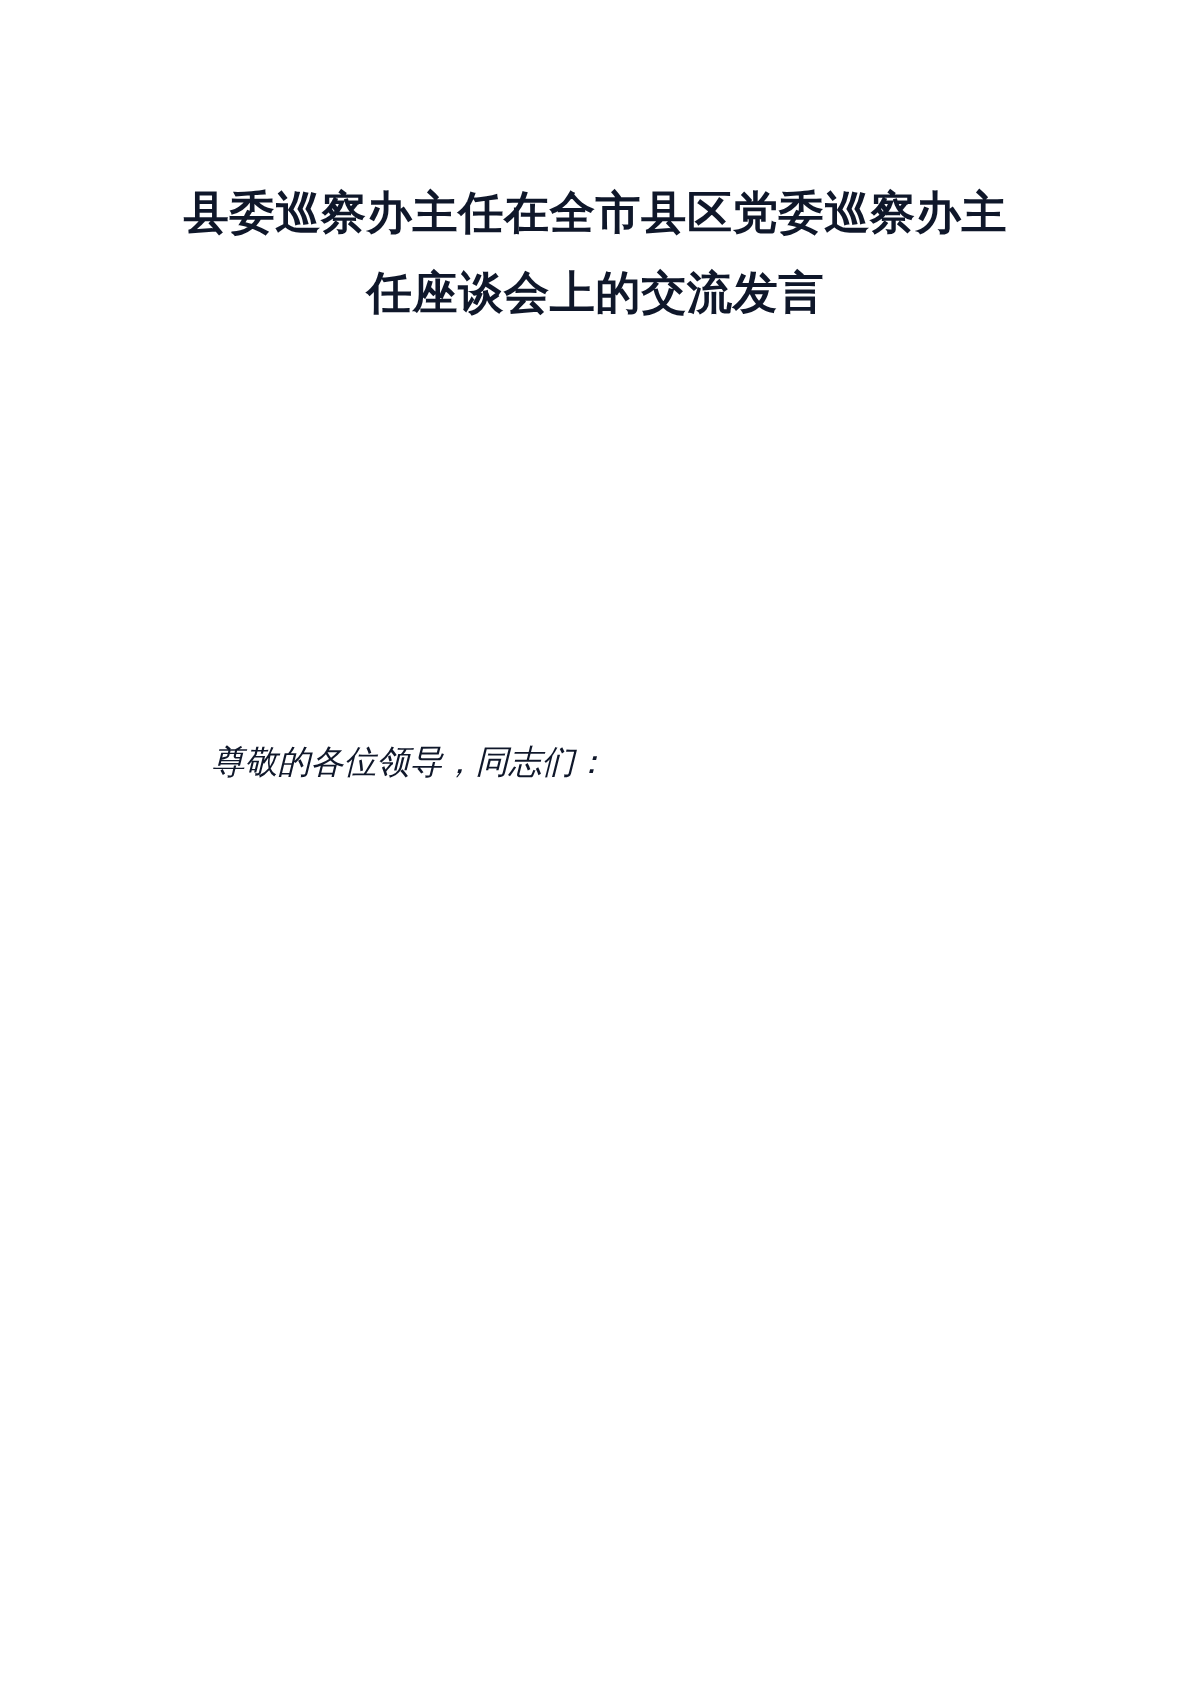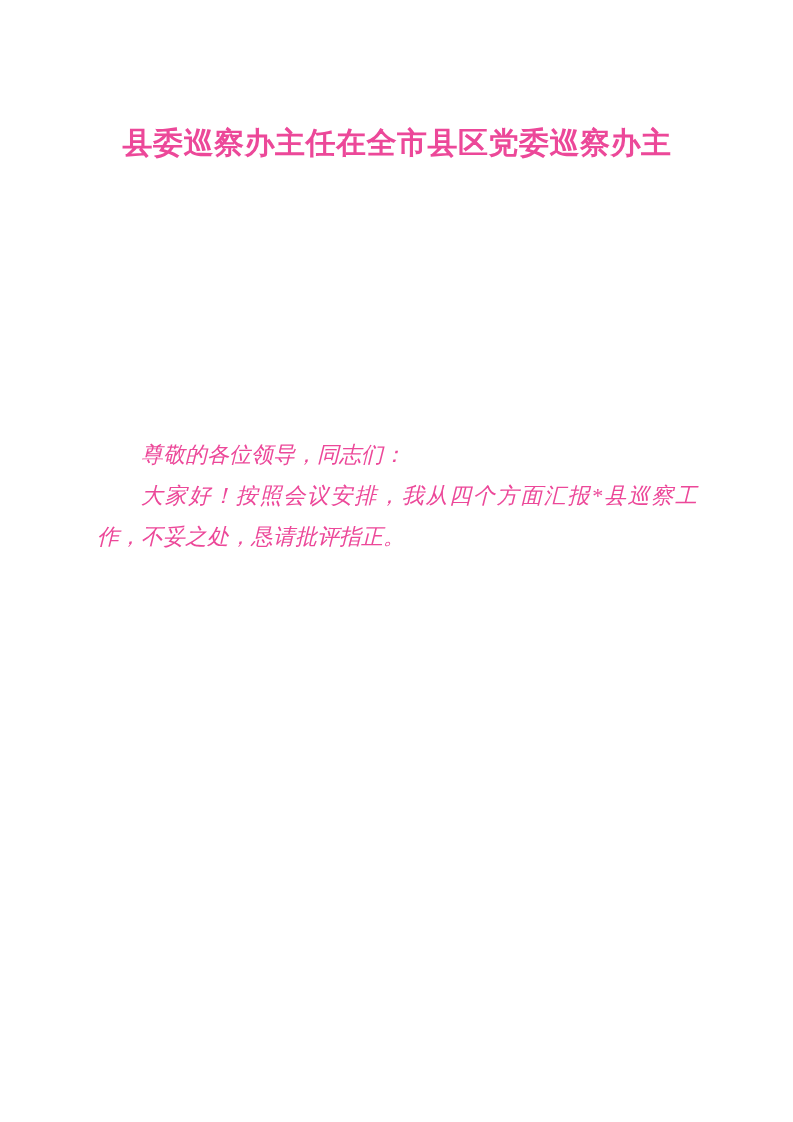--- a/index.html
+++ b/index.html
@@ -5,21 +5,21 @@
   html, body {
     margin: 0;
     padding: 0;
     background: #ffffff;
   }
   .page {
     position: relative;
     width: 793px;
     height: 1122px;
     background: #ffffff;
-    color: #ec4899;
+    color: #0f172a;
     font-family: "Liberation Serif", serif;
     box-sizing: border-box;
     padding: 116px 96px 0 97px;
     overflow: hidden;
   }
   .doc-title {
     width: 600px;
     text-align: center;
     font-size: 30px;
     line-height: 53px;
@@ -42,20 +42,20 @@
     word-break: break-all;
   }
 </style>
 </head>
 <body>
 
 <div class="page">
 
   <div class="doc-title">
     <div>县委巡察办主任在全市县区党委巡察办主</div>
+    <div>任座谈会上的交流发言</div>
   </div>
 
   <div class="doc-body">
     <p>尊敬的各位领导，同志们：</p>
-    <p>大家好！按照会议安排，我从四个方面汇报*县巡察工作，不妥之处，恳请批评指正。</p>
   </div>
 
 </div>
 
 </body></html>

